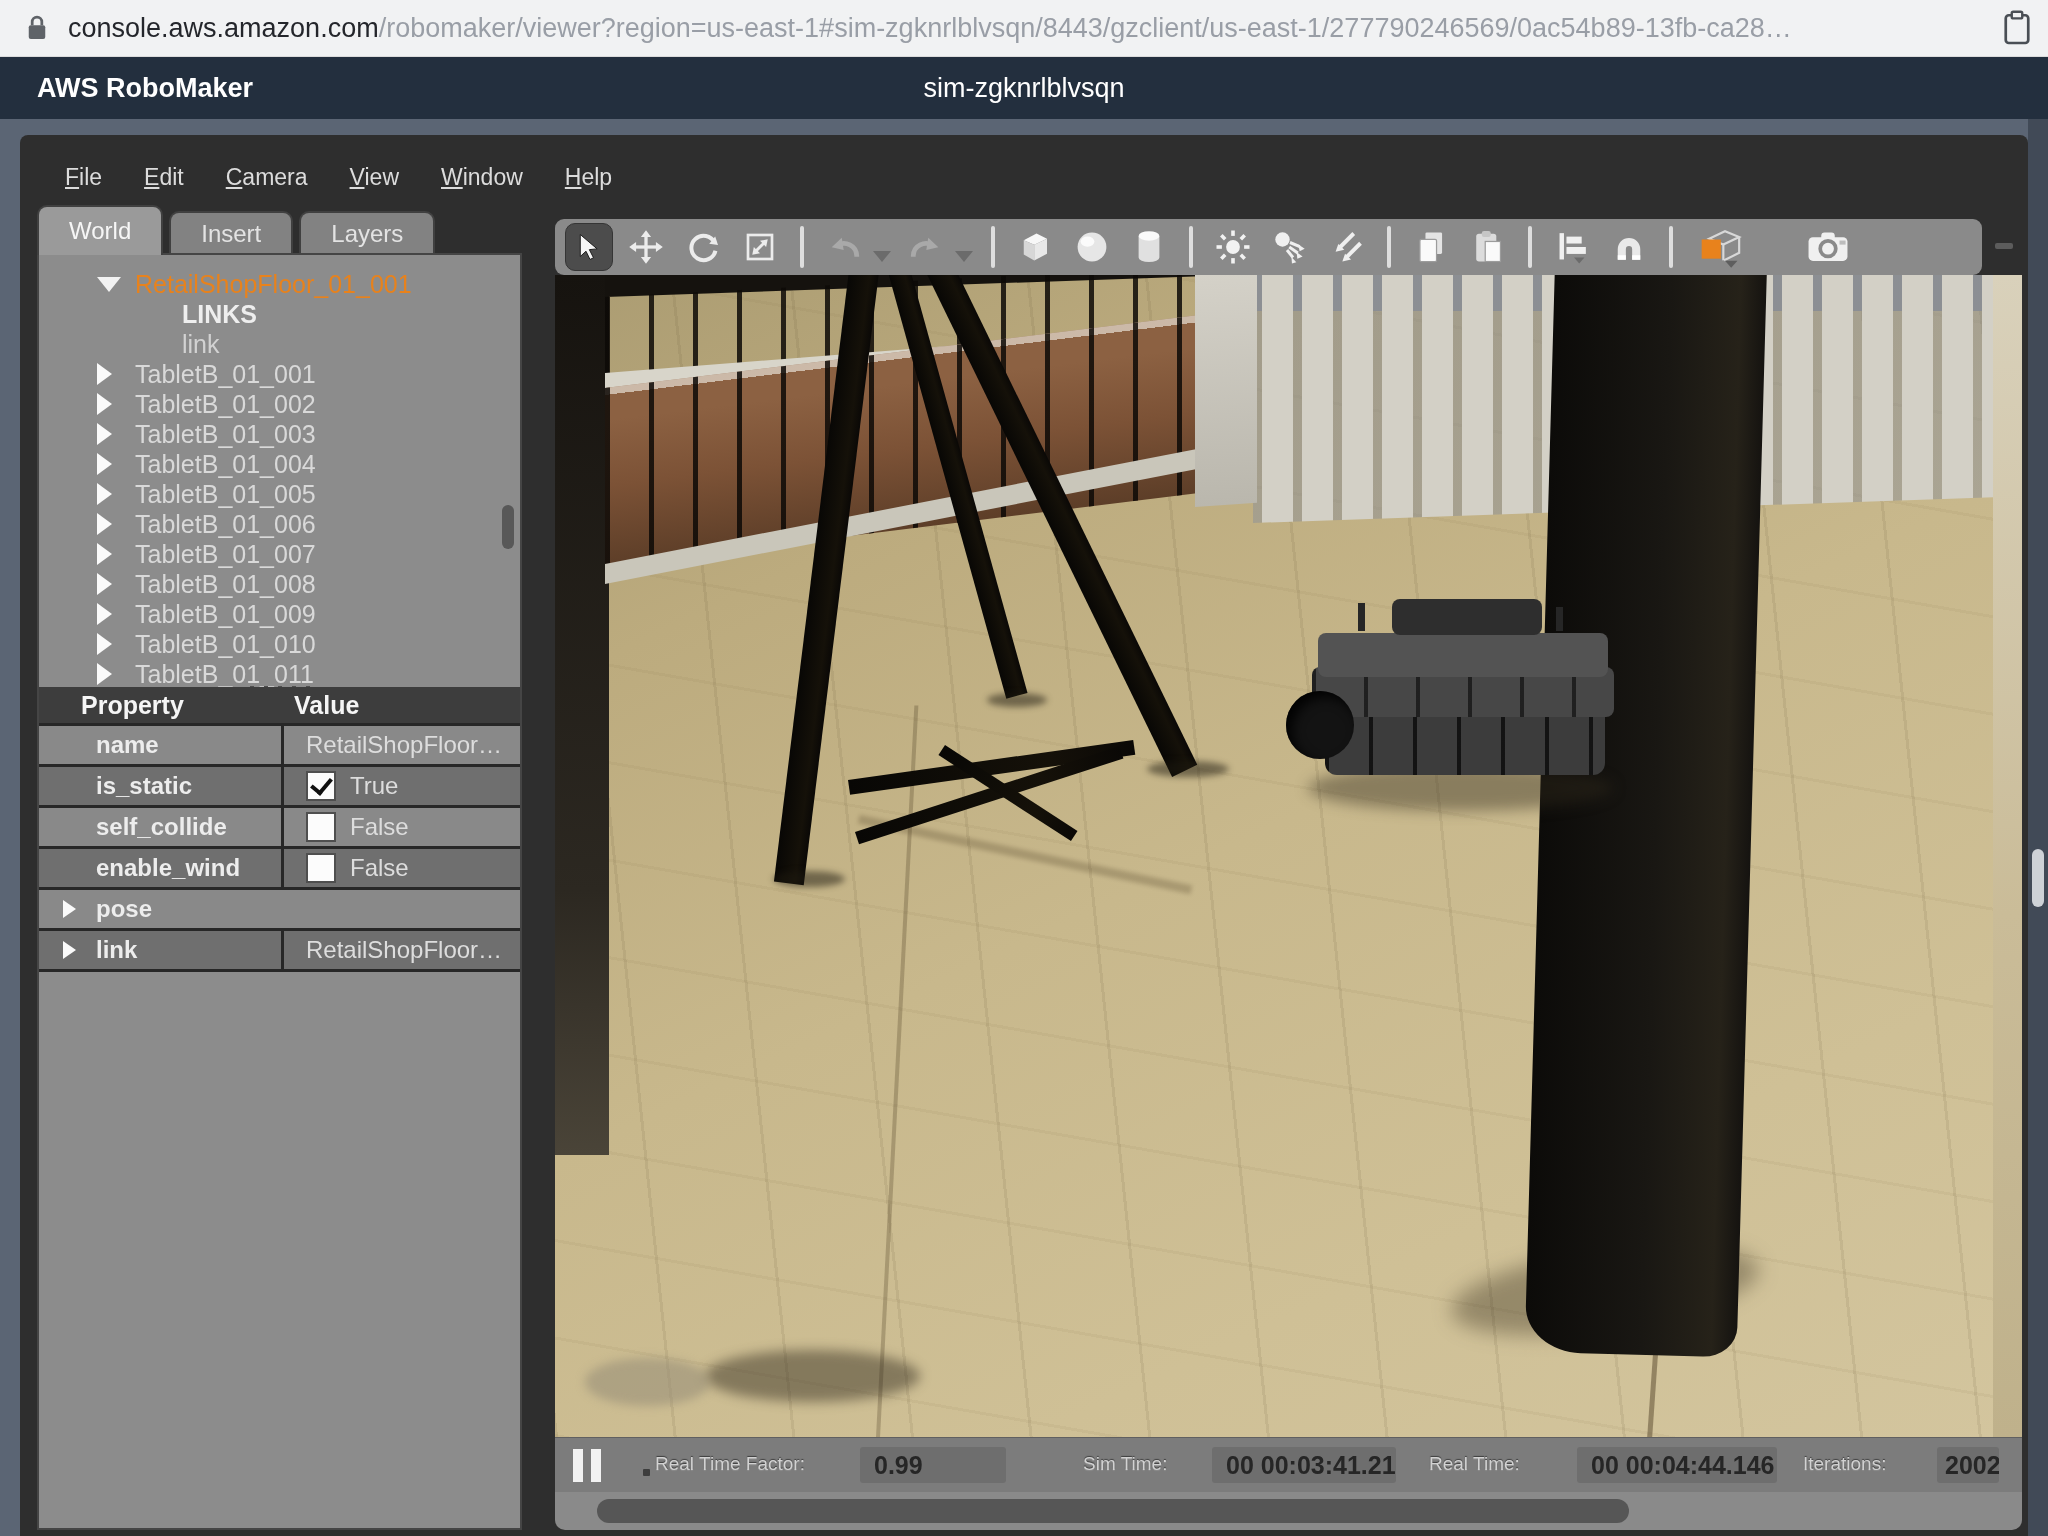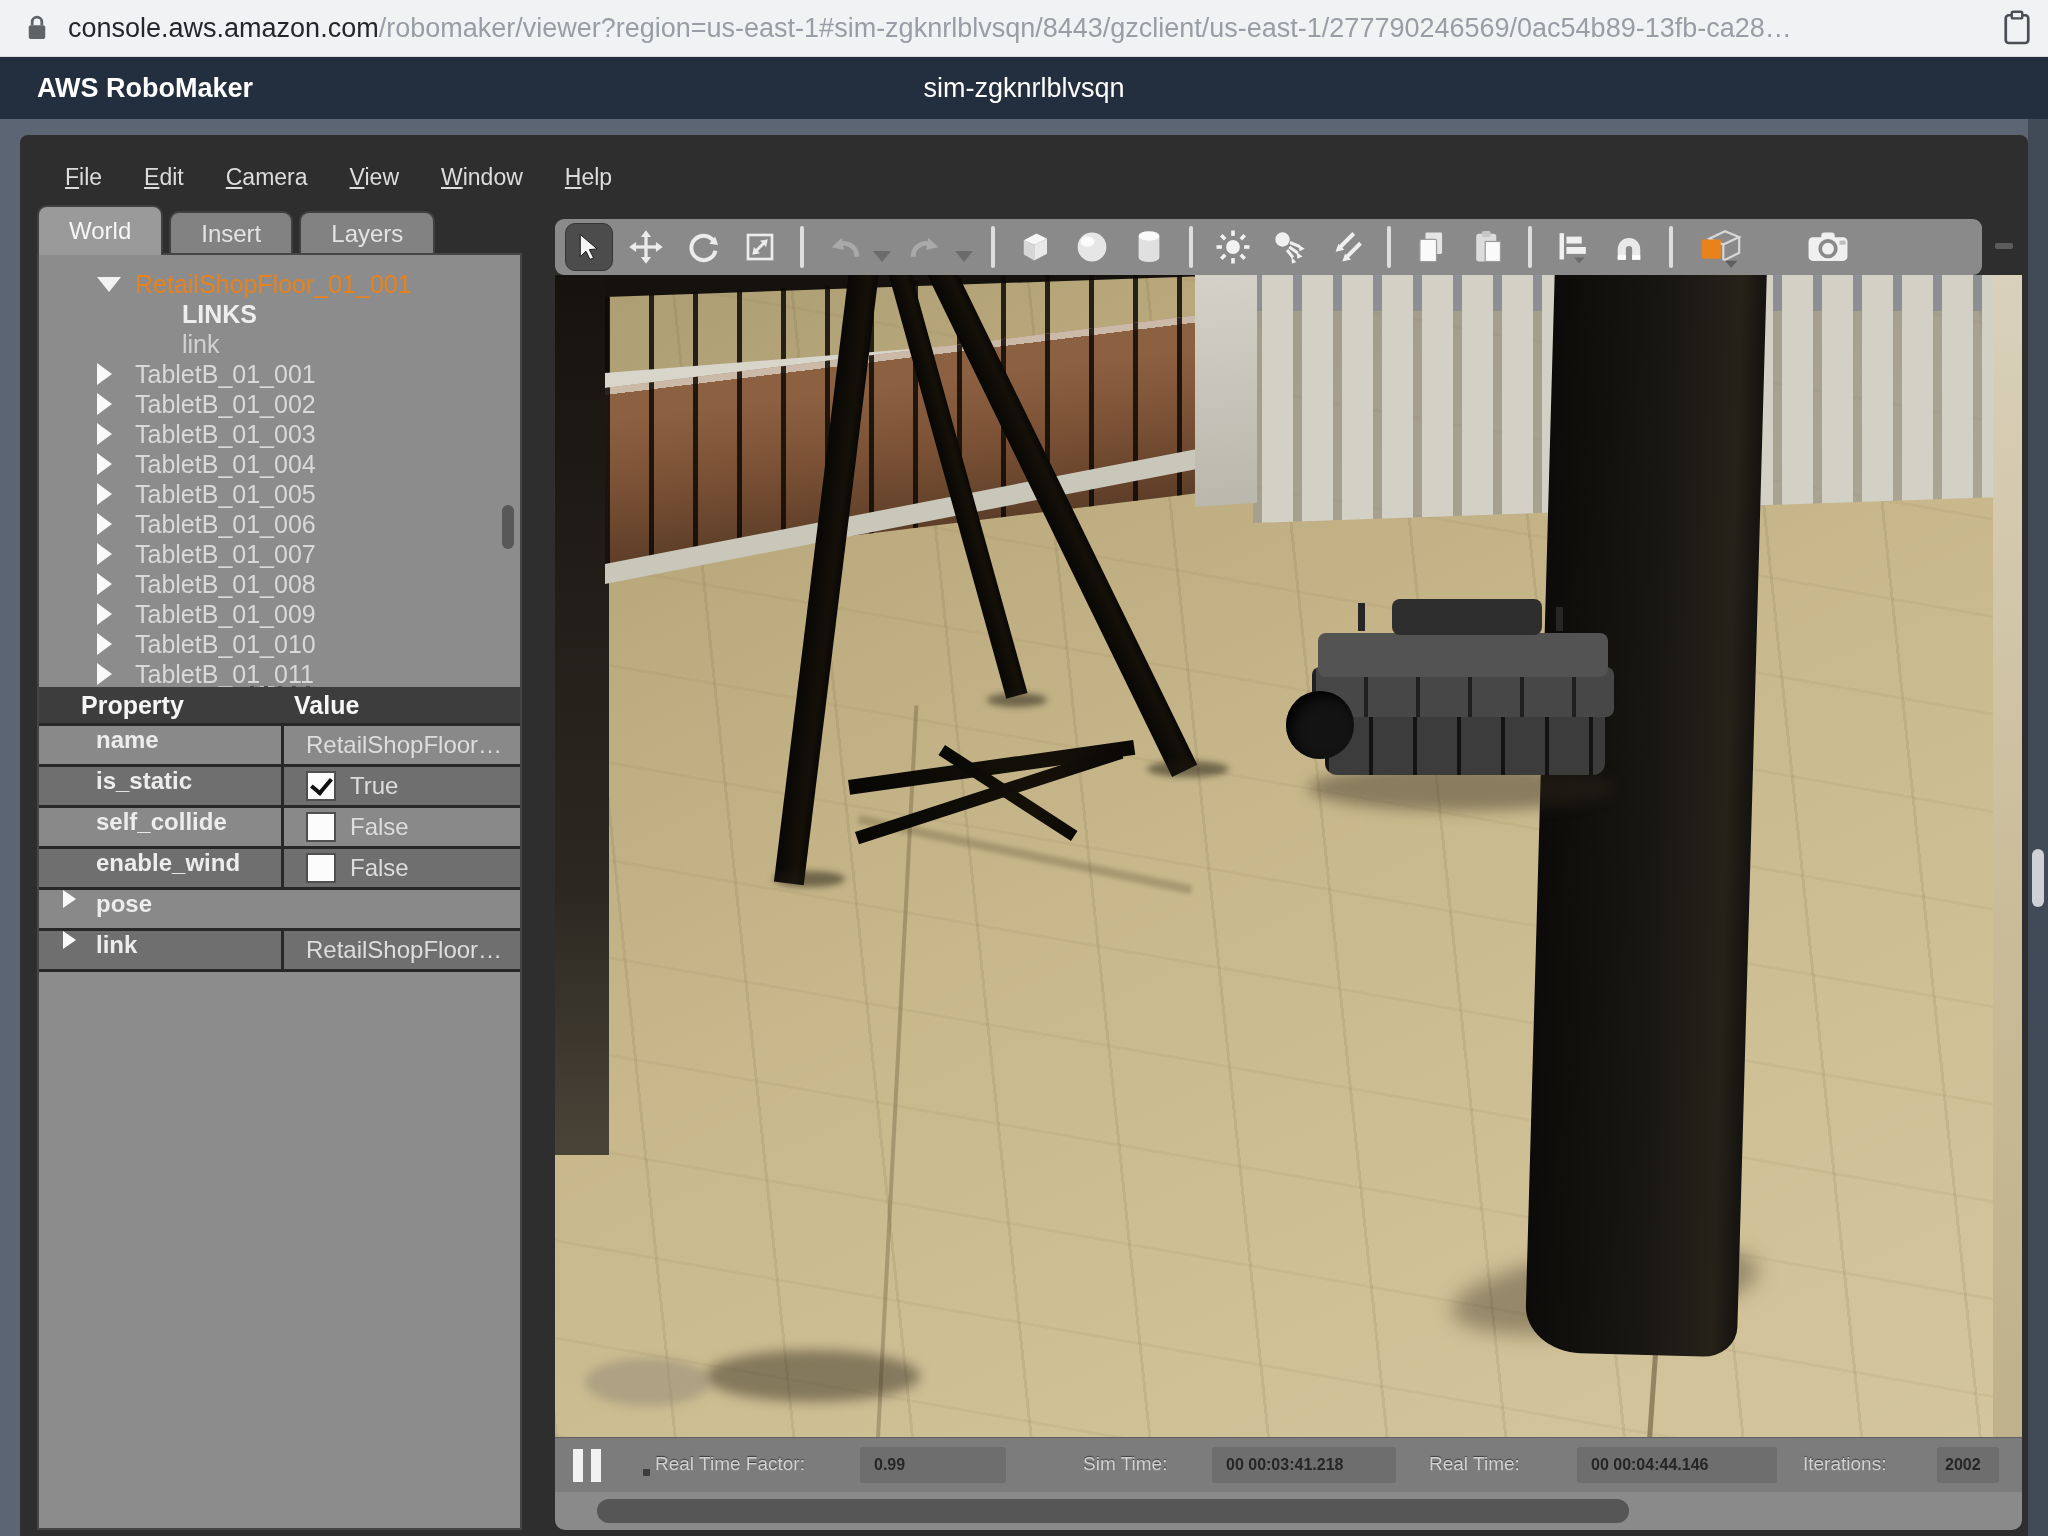--- a/index.html
+++ b/index.html
@@ -54,21 +54,21 @@
     background:radial-gradient(circle 3px at 7px 4px,#4f4f4f 3px,transparent 3px) 0 0/14px 8px repeat-x;}
 
   .prop-table{position:absolute;left:0;top:432px;width:100%;}
   .prop-header{height:36px;background:#3d3d3d;display:flex;align-items:center;
     font-size:25px;font-weight:bold;color:#f5f5f5;border-bottom:3px solid #272727;}
   .ph1{width:245px;padding-left:42px;box-sizing:border-box;}
   .ph2{padding-left:10px;}
   .prow{height:38px;display:flex;align-items:stretch;border-bottom:3px solid #272727;font-size:24px;}
   .prow.light{background:#898989;}
   .prow.dark{background:#6f6f6f;}
-  .pname{width:245px;box-sizing:border-box;display:flex;align-items:flex-start;padding-left:57px;
+  .pname{width:245px;box-sizing:border-box;display:flex;align-items:center;padding-left:57px;
     font-weight:bold;color:#ededed;border-right:3px solid #272727;position:relative;}
   .pname.no-div{border-right-color:transparent;}
   .pname .tri-right{position:absolute;left:24px;border-top-width:9px;border-bottom-width:9px;border-left-width:13px;}
   .pvalue{display:flex;align-items:center;padding-left:22px;color:#dddddd;gap:14px;}
   .checkbox{width:26px;height:26px;background:#fcfcfc;border:2px solid #4f4f4f;position:relative;flex:0 0 auto;}
   .checkbox.checked::after{content:"";position:absolute;left:7px;top:1px;width:9px;height:16px;
     border-right:4px solid #101010;border-bottom:4px solid #101010;transform:rotate(40deg);}
 
   
   .viewport{position:absolute;left:535px;top:84px;width:1467px;height:1311px;}
@@ -153,21 +153,21 @@
 
   
   .statusbar{position:absolute;left:0;top:1218px;width:1467px;height:55px;background:#7c7c7c;
     border-top:1px solid #606060;box-sizing:border-box;}
   .pause{position:absolute;left:18px;top:11px;width:30px;height:33px;display:flex;gap:8px;}
   .pause i{display:block;width:10px;height:33px;background:#f2f2f2;}
   .step-dot{position:absolute;left:88px;top:31px;width:7px;height:7px;background:#3d3d3d;border-radius:1px;}
   .sb-label{position:absolute;top:15px;font-size:19px;color:#d2d2d2;white-space:nowrap;
     text-shadow:0 -1px 1px rgba(25,25,25,.65),0 1px 1px rgba(255,255,255,.14);}
   .sb-chip{position:absolute;top:9px;height:36px;line-height:36px;background:#6e6e6e;border-radius:3px;
-    color:#262626;font-size:16px;font-weight:bold;padding-left:14px;box-sizing:border-box;
+    color:#262626;font-size:25px;font-weight:bold;padding-left:14px;box-sizing:border-box;
     white-space:nowrap;overflow:hidden;}
   .rtf-label{left:100px;} .rtf-chip{left:305px;width:146px;}
   .sim-label{left:528px;} .sim-chip{left:657px;width:184px;}
   .real-label{left:874px;} .real-chip{left:1022px;width:200px;}
   .iter-label{left:1248px;} .iter-chip{left:1382px;width:62px;padding-left:8px;}
 
   .hscroll{position:absolute;left:0;top:1273px;width:1467px;height:38px;background:#8a8a8a;
     border-radius:0 0 10px 10px;}
   .hthumb{position:absolute;left:42px;top:7px;width:1032px;height:24px;background:#565656;border-radius:12px;}
 

